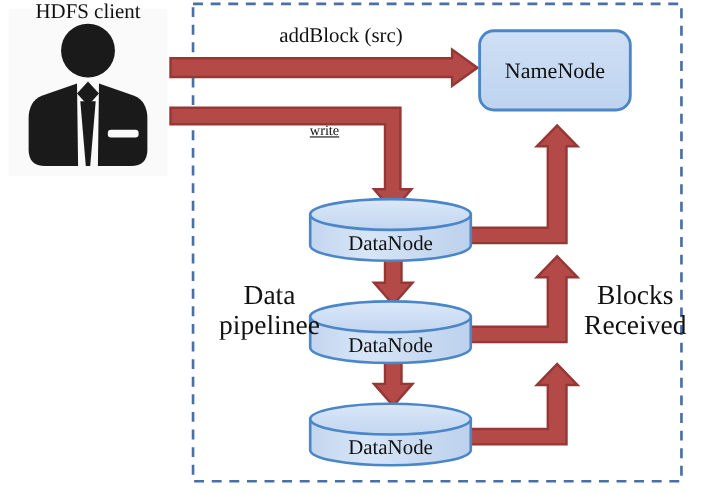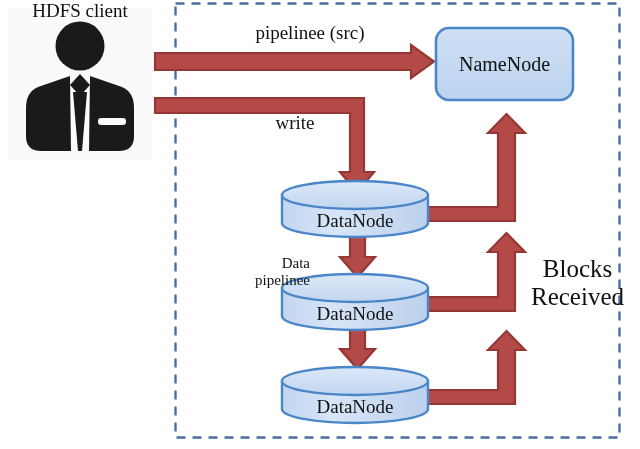--- a/index.html
+++ b/index.html
@@ -4,22 +4,22 @@
 <title>HDFS Write Pipeline Diagram</title>
 <style>
   html,body{margin:0;padding:0;background:#ffffff;}
   body{width:640px;height:449px;position:relative;overflow:hidden;
        font-family:"Liberation Serif","DejaVu Serif",serif;color:#000;}
   #stage{position:absolute;left:0;top:0;width:536px;height:449px;padding-left:36px;}
   svg.layer{position:absolute;left:0;top:0;width:640px;height:449px;}
   .lbl{position:absolute;text-align:center;line-height:1.12;color:#111;}
   #client-label{left:0;top:165;width:160px;font-size:19px;}
   #addblock-label{left:200px;top:22px;width:220px;font-size:19px;}
-  #write-label{left:240px;top:112px;width:110px;font-size:19px;}
-  #pipeline-label{left:180px;top:255px;width:130px;font-size:15px;text-align:right;}
+  #write-label{left:240px;top:112px;width:110px;font-size:13px;text-decoration:underline;}
+  #pipeline-label{left:180px;top:255px;width:130px;font-size:25px;}
   #blocks-label{left:520px;top:255px;width:115px;font-size:25px;}
   #client-icon-box{position:absolute;left:8px;top:8px;width:144px;height:152px;background:#fafafa;}
 </style>
 </head>
 <body>
 
 <div id="stage">
 
   <div id="client-icon-box">
     <svg viewBox="0 0 144 152" width="144" height="152">
@@ -107,21 +107,21 @@
 
     <text x="504.5" y="71" text-anchor="middle" font-family="Liberation Serif, DejaVu Serif, serif" font-size="20" fill="#111">NameNode</text>
 
     <text x="355" y="227" text-anchor="middle" font-family="Liberation Serif, DejaVu Serif, serif" font-size="19" fill="#111">DataNode</text>
 
     <text x="355" y="320" text-anchor="middle" font-family="Liberation Serif, DejaVu Serif, serif" font-size="19" fill="#111">DataNode</text>
 
     <text x="355" y="413" text-anchor="middle" font-family="Liberation Serif, DejaVu Serif, serif" font-size="19" fill="#111">DataNode</text>
   </svg>
 
-  <div class="lbl" id="addblock-label">pipelinee (src)</div>
+  <div class="lbl" id="addblock-label">addBlock (src)</div>
 
   <div class="lbl" id="write-label">write</div>
 
   <div class="lbl" id="pipeline-label">Data<br>pipelinee</div>
 
   <div class="lbl" id="blocks-label">Blocks<br>Received</div>
 
 </div>
 
 </body></html>

